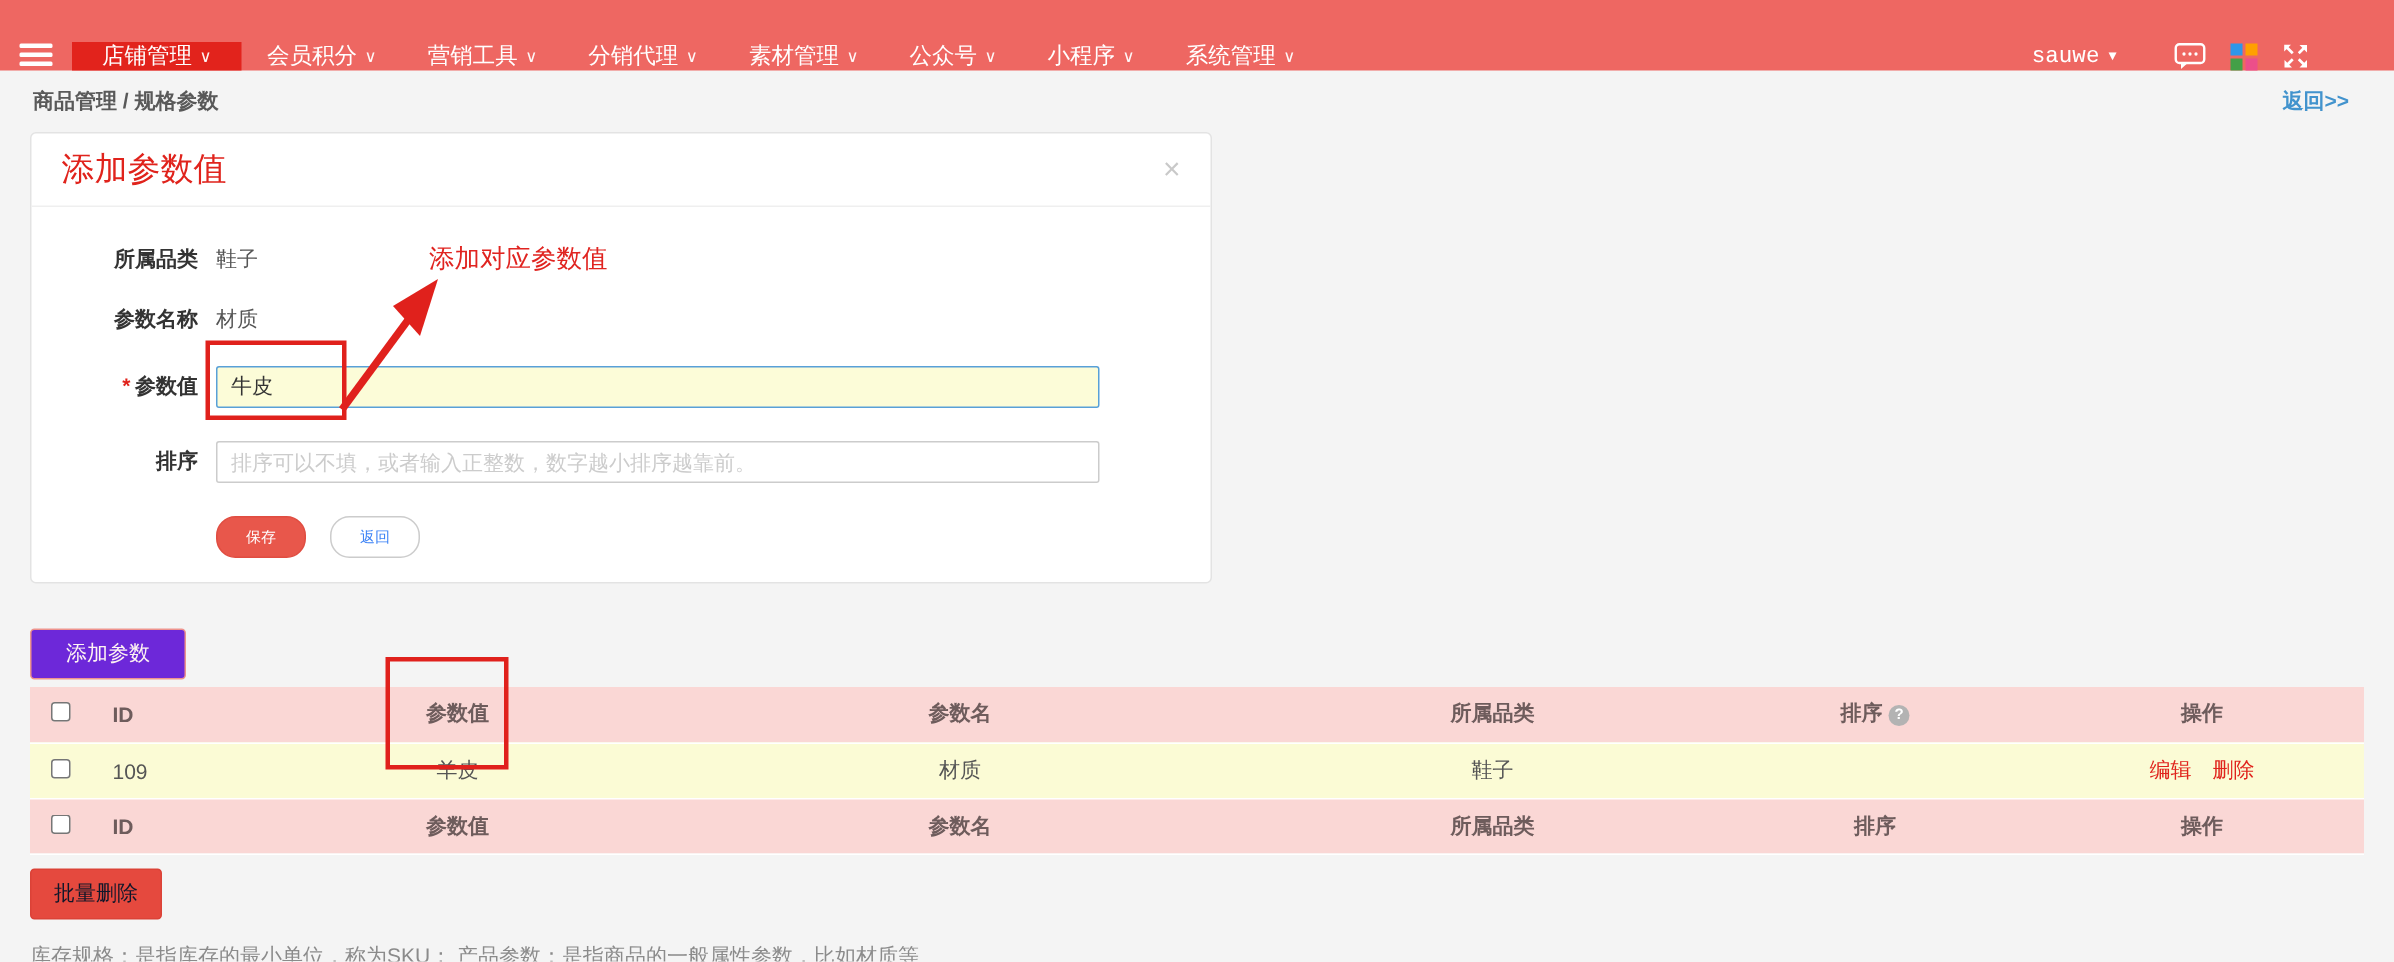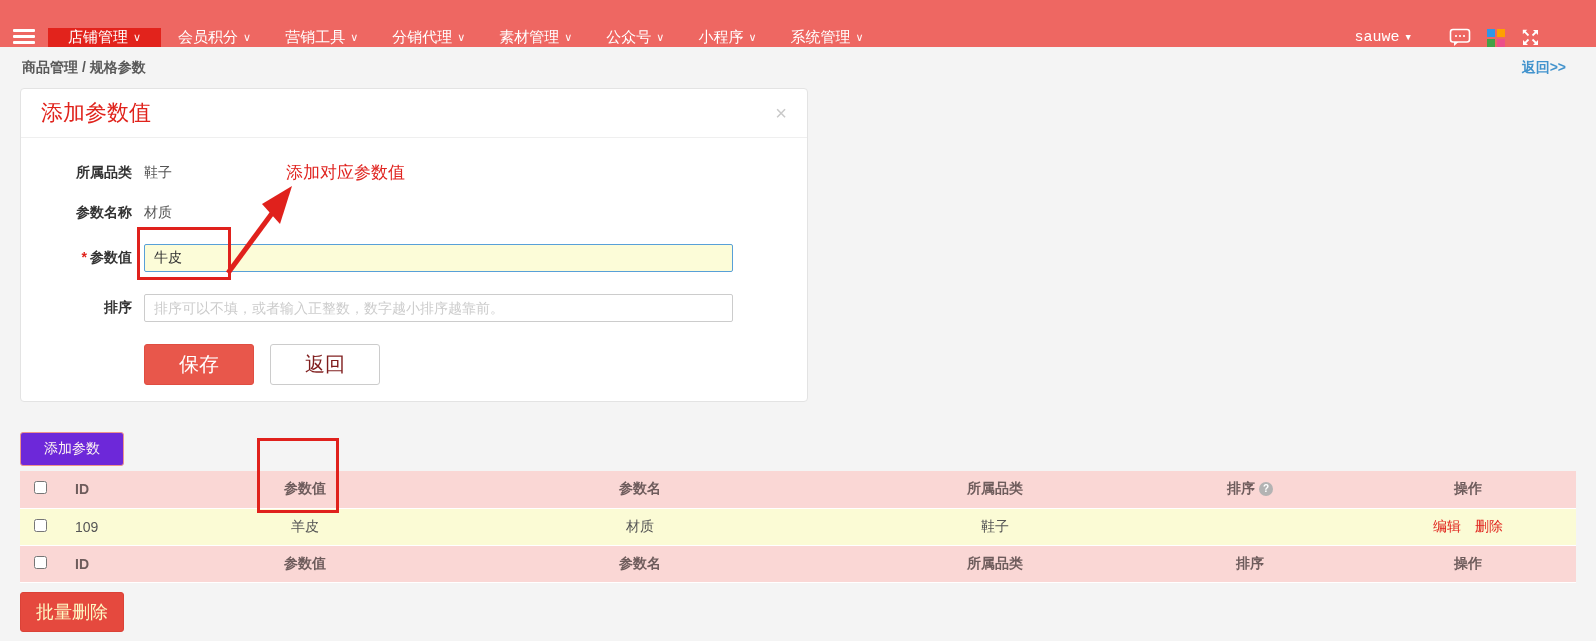--- a/index.html
+++ b/index.html
@@ -39,42 +39,42 @@
   .form-row { display:flex; align-items:center; margin-bottom:22px; }
   .form-label { width:111px; text-align:right; font-weight:bold; color:#333; flex:none; }
   .req { color:#e0231c; margin-right:3px; font-weight:bold; }
   .form-value { margin-left:12px; color:#555; }
   .form-input { margin-left:12px; width:589px; height:28px; padding:0 9px; font-size:14px;
                 border:1px solid #ccc; border-radius:2px; color:#333; outline:none;
                 font-family:"Liberation Sans","DejaVu Sans",sans-serif; }
   .form-input.highlight { background:#fcfcd8; border:1px solid #58a0d8; }
   .form-input::placeholder { color:#ccc; }
   .btn-row { display:flex; margin-left:123px; margin-bottom:0; }
-  .btn { font-size:20px; border-radius:3px; cursor:pointer; padding:6px 34px;
+  .btn { font-size:10px; border-radius:13px; cursor:pointer; padding:6px 19px;
          font-family:"Liberation Sans","DejaVu Sans",sans-serif; }
   .btn-save { background:#e8574b; border:1px solid #e04d41; color:#fff; }
-  .btn-back { background:#fff; border:1px solid #ccc; color:#7f1d1d; margin-left:16px; }
+  .btn-back { background:#fff; border:1px solid #ccc; color:#3b82f6; margin-left:16px; }
 
   
   .add-param-btn { margin:30px 0 5px 20px; background:#6d28d9; border:1px solid #ee938d; color:#fdf3f2;
                    font-size:14px; padding:7px 23px; border-radius:3px; cursor:pointer;
                    font-family:"Liberation Sans","DejaVu Sans",sans-serif; }
   .ptable { width:1556px; margin-left:20px; border-collapse:collapse; font-size:14px;padding-left:26px; }
   .ptable tr { height:37px; }
   .ptable tr.hrow { background:#fad7d5; border-bottom:1px solid #fff; }
   .ptable tr.drow { background:#fbfbd5; border-bottom:1px solid #fff; }
   .ptable th { font-weight:bold; color:#6e5c5c; text-align:center; }
   .ptable td { color:#555; text-align:center; }
   .ptable .col-id { text-align:left; padding-left:15px; }
   .cbx { width:13px; height:13px; cursor:pointer; }
   .help-q { display:inline-block; width:14px; height:14px; background:#b3b3b3; color:#fff; border-radius:50%;
             font-size:10px; line-height:14px; text-align:center; font-weight:bold; margin-left:4px; vertical-align:1px; cursor:pointer; }
   .op-link { color:#e0231c; cursor:pointer; margin:0 5px; }
-  .batch-del-btn { margin:9px 0 0 20px; background:#e5493e; border:1px solid #db4237; color:#fef9c3;
-                   font-size:18px; padding:7px 15px; border-radius:3px; cursor:pointer;
+  .batch-del-btn { margin:9px 0 0 20px; background:#e5493e; border:1px solid #db4237; color:#0f172a;
+                   font-size:14px; padding:7px 15px; border-radius:3px; cursor:pointer;
                    font-family:"Liberation Sans","DejaVu Sans",sans-serif; }
   .footer-note { margin:16px 0 0 20px; color:#8b8b8b; font-size:14px; }
 
   
   .overlay { position:absolute; left:0; top:0; width:100%; height:100%; pointer-events:none; }
   .ann-text { position:absolute; left:286px; top:161px; color:#e02420; font-size:17px;
               font-family:"Liberation Serif","DejaVu Serif",serif; }
   .ann-box1 { position:absolute; left:137px; top:227px; width:94px; height:53px; border:3px solid #e0211c; }
   .ann-box2 { position:absolute; left:257px; top:438px; width:82px; height:75px; border:3px solid #e0211c; }
   .ann-arrow { position:absolute; left:218px; top:178px; }

